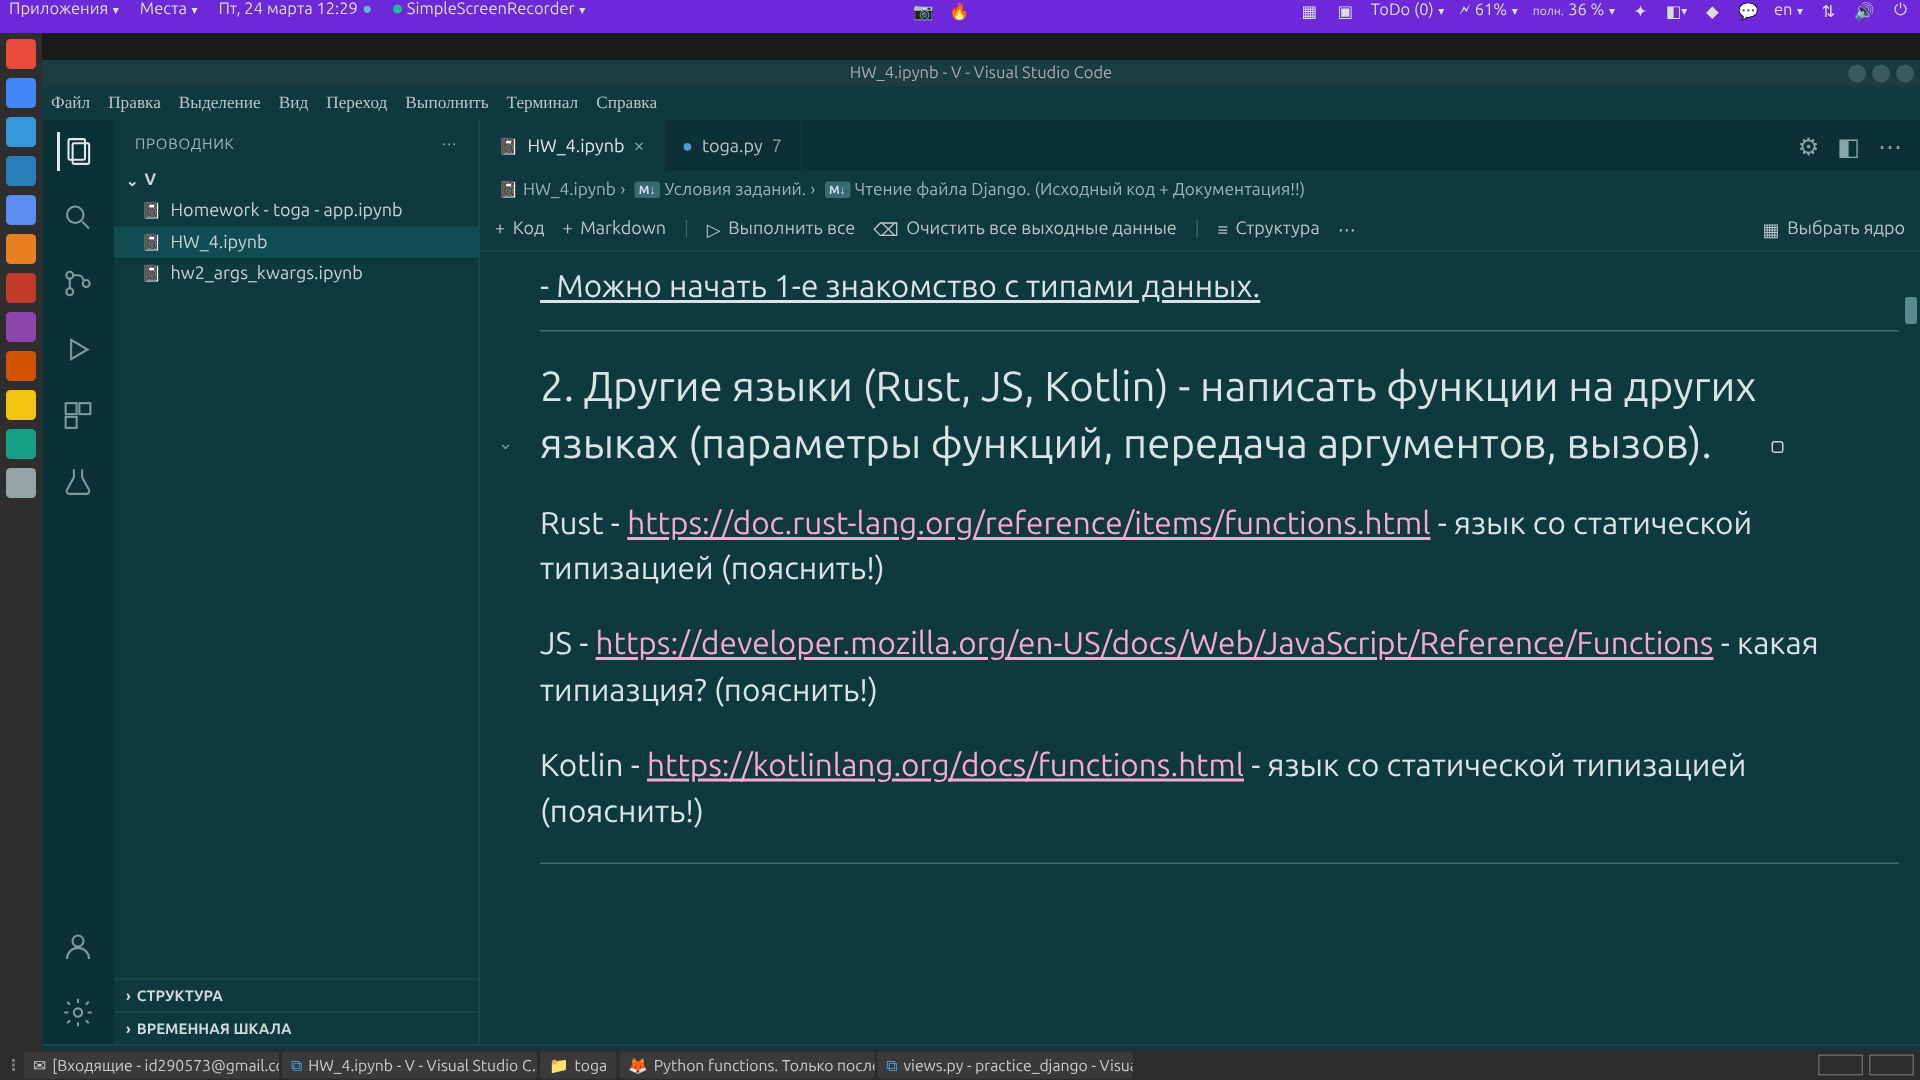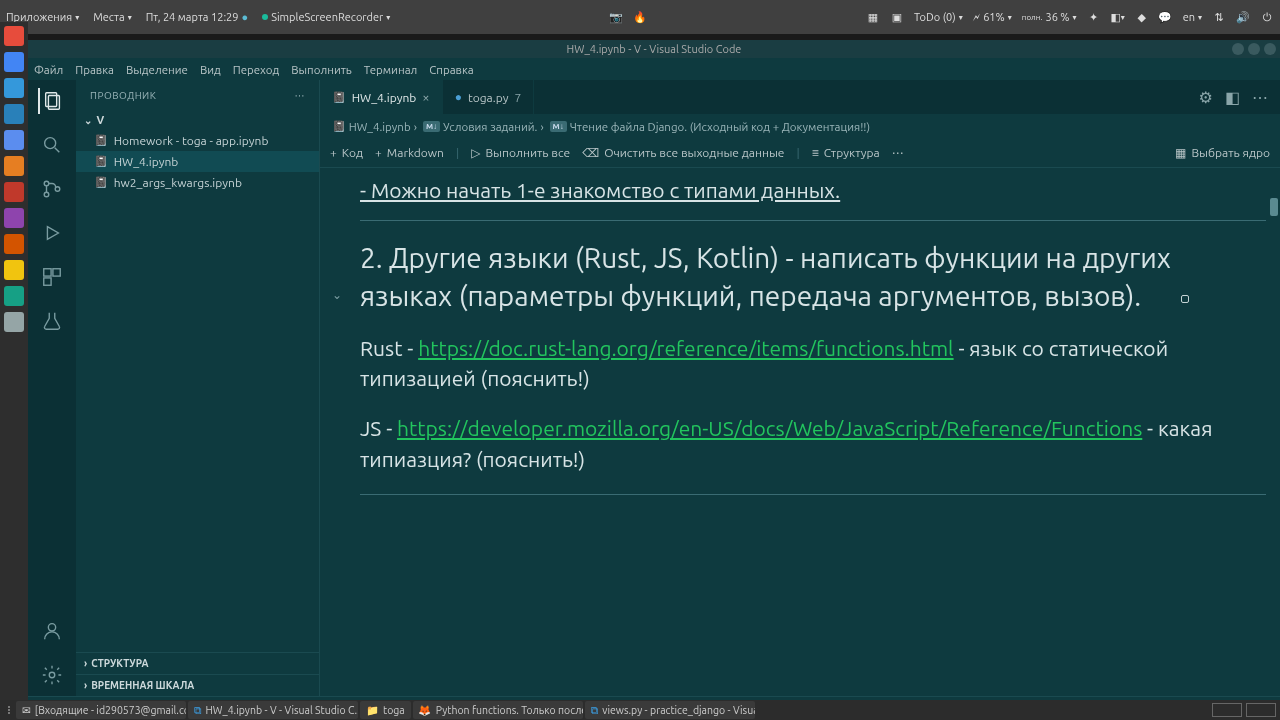--- a/index.html
+++ b/index.html
@@ -1,39 +1,39 @@
 <!DOCTYPE html>
 <html><head>
 <meta charset="utf-8">
 <style>
 * { margin: 0; padding: 0; box-sizing: border-box; font-family: "Ubuntu", "Segoe UI", sans-serif; }
 body { width: 1280px; height: 720px; background: #1a1a1a; overflow: hidden; color: #ccc; }
 
 
-.system-panel { height: 34px; background: #404040; display: flex; align-items: center; font-size: 11px; color: #ddd; padding: 0 6px; }
+.system-panel { height: 22px; background: #6d28d9; display: flex; align-items: flex-start; font-size: 11px; color: #ddd; padding: 0 6px; }
 .system-panel .left { display: flex; gap: 14px; align-items: center; }
 .system-panel .center { flex: 1; display: flex; justify-content: center; align-items: center; gap: 10px; }
 .system-panel .right { display: flex; gap: 10px; align-items: center; }
 .sys-item { display: flex; align-items: center; gap: 3px; cursor: pointer; }
 .tri-down { font-size: 8px; }
 .dot-rec { width: 6px; height: 6px; border-radius: 50%; background: #1abc9c; }
 .sys-icon { width: 14px; height: 14px; display: inline-flex; align-items: center; justify-content: center; }
 
 
 .launcher { position: absolute; left: 0; top: 22px; width: 28px; height: 698px; background: #2e2e2e; display: flex; flex-direction: column; align-items: center; padding-top: 4px; gap: 6px; }
 .launcher-item { width: 20px; height: 20px; border-radius: 3px; cursor: pointer; }
 
 
 .vscode { position: absolute; left: 28px; top: 40px; width: 1252px; height: 678px; background: #0e3a3f; display: flex; flex-direction: column; }
 .title-bar { height: 18px; background: #1a3d42; display: flex; align-items: center; justify-content: center; font-size: 11px; color: #aaa; }
 .title-bar .win-controls { position: absolute; right: 4px; display: flex; gap: 4px; }
 .win-btn { width: 12px; height: 12px; border-radius: 50%; background: #3a5a5f; }
 
 .menu-bar { height: 22px; background: #0e3a3f; display: flex; align-items: center; padding: 0 6px; gap: 12px; font-size: 11.5px; color: #b8c5c7; }
-.menu-item { cursor: pointer; }
+.menu-item { cursor: pointer; font-family: Liberation Serif, serif; }
 
 .main-row { flex: 1; display: flex; overflow: hidden; }
 
 .activity-bar { width: 48px; background: #0b3035; display: flex; flex-direction: column; align-items: center; padding-top: 8px; gap: 18px; }
 .activity-bar .bottom { margin-top: auto; margin-bottom: 8px; display: flex; flex-direction: column; gap: 18px; align-items: center; }
 .act-icon { width: 26px; height: 26px; color: #7a9ca1; cursor: pointer; display: flex; align-items: center; justify-content: center; }
 .act-icon.active { color: #e0e8e9; border-left: 2px solid #e0e8e9; margin-left: -2px; padding-left: 2px; }
 
 .sidebar { width: 244px; background: #0e3a3f; display: flex; flex-direction: column; border-right: 1px solid #1a4a50; }
 .sidebar-header { height: 30px; display: flex; align-items: center; padding: 0 14px; font-size: 10px; letter-spacing: 0.5px; color: #9ab5b9; justify-content: space-between; }
@@ -60,21 +60,21 @@
 .nb-btn { display: flex; align-items: center; gap: 5px; cursor: pointer; }
 .nb-sep { color: #3a6b73; }
 .nb-right { margin-left: auto; display: flex; align-items: center; gap: 6px; }
 
 .content { flex: 1; overflow: hidden; padding: 10px 14px 10px 40px; color: #d8e4e6; position: relative; }
 .content hr { border: none; border-top: 1px solid #3a6b73; margin: 18px 0; }
 .content p.top-line { font-size: 21px; margin-bottom: 5px; text-decoration: underline; }
 .content h2 { font-size: 28px; font-weight: 400; line-height: 1.35; margin-bottom: 18px; }
 .content .collapse-ch { position: absolute; left: 12px; top: 120px; color: #7a9ca1; font-size: 12px; cursor: pointer; }
 .content p.body { font-size: 21px; line-height: 1.45; margin-bottom: 20px; }
-.content a { color: #22c55e; text-decoration: underline; }
+.content a { color: #f9a8d4; text-decoration: underline; }
 .cursor-dot { display: inline-block; width: 8px; height: 8px; border: 1.5px solid #c5d3d5; border-radius: 2px; vertical-align: middle; margin-left: 40px; }
 .scrollbar-track { position: absolute; right: 0; top: 0; bottom: 0; width: 12px; }
 .scrollbar-thumb { position: absolute; right: 2px; top: 30px; width: 8px; height: 18px; background: #5a8a91; border-radius: 2px; }
 
 .status-bar { height: 22px; background: #0e3a3f; border-top: 1px solid #1a4a50; display: flex; align-items: center; padding: 0 10px; font-size: 11px; color: #b8c5c7; gap: 12px; }
 .status-bar .right { margin-left: auto; display: flex; gap: 12px; align-items: center; }
 
 
 .taskbar { position: absolute; bottom: 0; left: 0; right: 0; height: 20px; background: #2c2c2c; display: flex; align-items: center; font-size: 10.5px; color: #ccc; padding: 0 4px; gap: 2px; }
 .task-item { display: flex; align-items: center; gap: 4px; padding: 0 6px; height: 18px; background: #3a3a3a; border-radius: 2px; cursor: pointer; white-space: nowrap; overflow: hidden; max-width: 180px; }
@@ -302,20 +302,21 @@
         </div>
       </div>
 
       <div class="content">
         <span class="collapse-ch">⌄</span>
         <p class="top-line">- Можно начать 1-е знакомство с типами данных.</p>
         <hr>
         <h2><span>2. Другие языки (Rust, JS, Kotlin) - написать функции на других языках (параметры функций, передача аргументов, вызов).</span><span class="cursor-dot"></span></h2>
         <p class="body"><span>Rust - </span><a>https://doc.rust-lang.org/reference/items/functions.html</a><span> - язык со статической типизацией (пояснить!)</span></p>
         <p class="body"><span>JS - </span><a>https://developer.mozilla.org/en-US/docs/Web/JavaScript/Reference/Functions</a><span> - какая типиазция? (пояснить!)</span></p>
+        <p class="body"><span>Kotlin - </span><a>https://kotlinlang.org/docs/functions.html</a><span> - язык со статической типизацией (пояснить!)</span></p>
         <hr>
         <div class="scrollbar-track">
             <div class="scrollbar-thumb"></div>
           </div>
       </div>
     </div>
   </div>
 
   <div class="status-bar">
     <span>ⓧ <span>1</span>  ⚠ <span>8</span></span>

